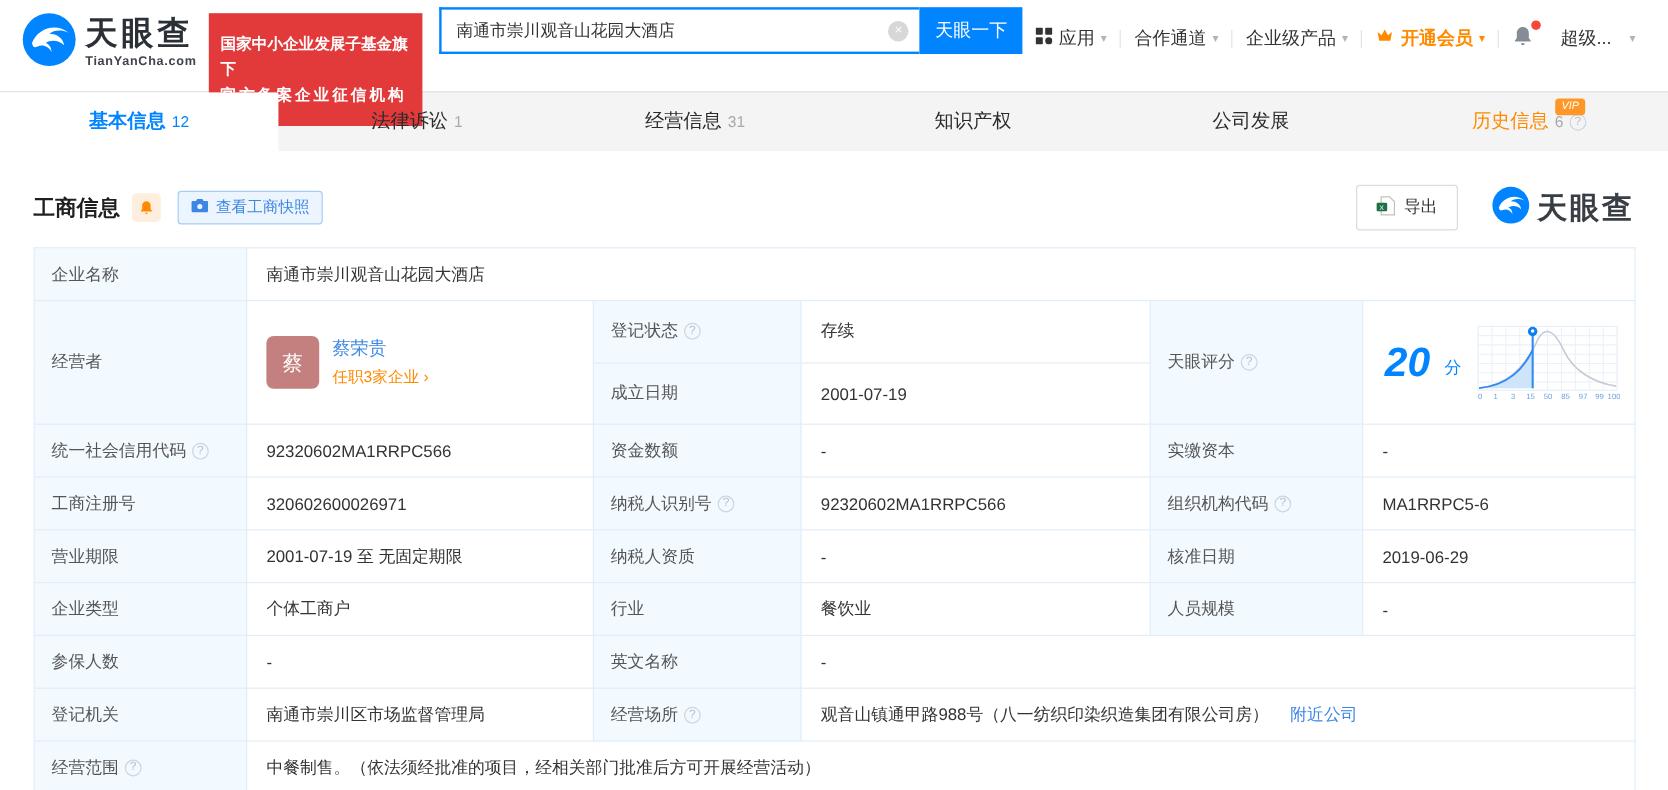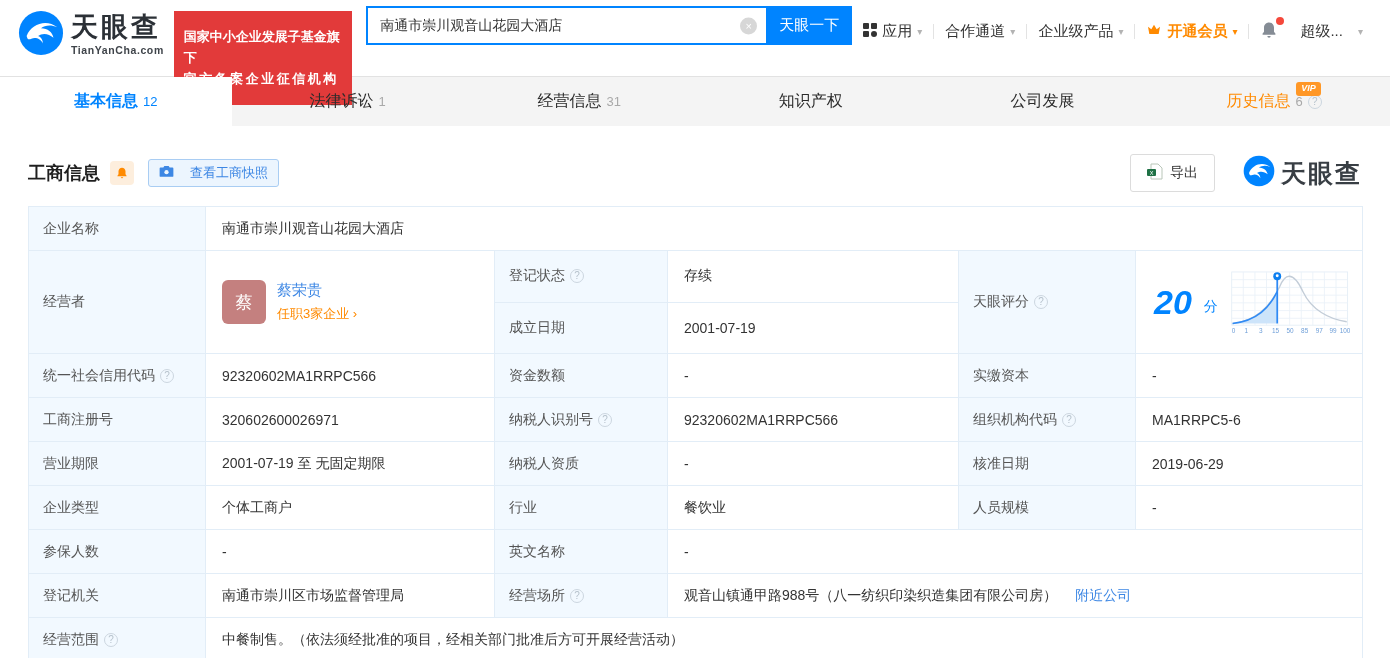--- a/index.html
+++ b/index.html
@@ -31,29 +31,29 @@
   .dot { position:absolute; top:-3px; right:5px; width:8px; height:8px; background:#f5483b; border-radius:50%; }
 
   
   .tbgap { height:13px; background:#fff; }
   .tabbar { height:50px; background:#f4f4f4; border-top:1px solid #e2e2e2; display:flex; }
   .tab { flex:1; display:flex; align-items:center; justify-content:center; font-size:16px; color:#2b2b2b; gap:5px; position:relative; cursor:pointer; }
   .tab.active { background:#fff; color:#0084ff; font-weight:bold; }
   .tab .cnt { font-size:13px; color:#a9a9a9; font-weight:normal; }
   .tab.active .cnt { color:#0084ff; }
   .tab.viptab { color:#ff8a00; }
-  .vipbadge { position:absolute; top:5px; left:50%; margin-left:22px; background:#ff9726; color:#fff; font-size:9px; font-style:italic; font-weight:bold; padding:1px 5px; border-radius:3px; line-height:1.3; }
+  .vipbadge { position:absolute; top:5px; left:50%; margin-left:22px; background:#ff9726; color:#fff; font-size:9px; font-style:italic; font-weight:normal; padding:1px 5px; border-radius:3px; line-height:1.3; }
 
   .q { display:inline-block; width:14px; height:14px; line-height:12px; text-align:center; border:1px solid #ccd6df; border-radius:50%; color:#b6c2cc; font-size:10px; flex:none; cursor:pointer; }
 
   
   .sechead { display:flex; align-items:center; margin:28px 28px 14px; }
   .sec-title { font-size:18px; font-weight:bold; color:#1f1f1f; }
   .bellchip { margin-left:10px; width:24px; height:24px; background:#fdeedd; border-radius:4px; display:flex; align-items:center; justify-content:center; cursor:pointer; }
-  .snapbtn { margin-left:14px; display:flex; align-items:center; gap:16px; background:#ecf5fe; border:1px solid #a9cdf3; color:#3d87e4; font-size:13px; padding:4px 10px; border-radius:3px; cursor:pointer; font-family:inherit; }
+  .snapbtn { margin-left:14px; display:flex; align-items:center; gap:6px; background:#ecf5fe; border:1px solid #a9cdf3; color:#3d87e4; font-size:13px; padding:4px 10px; border-radius:3px; cursor:pointer; font-family:inherit; }
   .flexspace { flex:1; }
   .exportbtn { display:flex; gap:7px; align-items:center; border:1px solid #dcdcdc; background:#fff; font-size:14px; color:#333; padding:8px 16px; border-radius:3px; margin-right:28px; cursor:pointer; font-family:inherit; }
   .wmark { display:flex; align-items:center; gap:6px; }
   .wtxt { font-size:25px; font-weight:bold; color:#383e44; letter-spacing:2px; }
 
   
   table { border-collapse:collapse; table-layout:fixed; width:1334px; margin:0 28px 24px; font-size:14px; }
   td { border:1px solid #e2edf7; vertical-align:middle; }
   td.lb { background:#f2f9ff; color:#555; padding:12px 8px 12px 14px; }
   td.val { padding:12px 10px 12px 16px; color:#333; }

